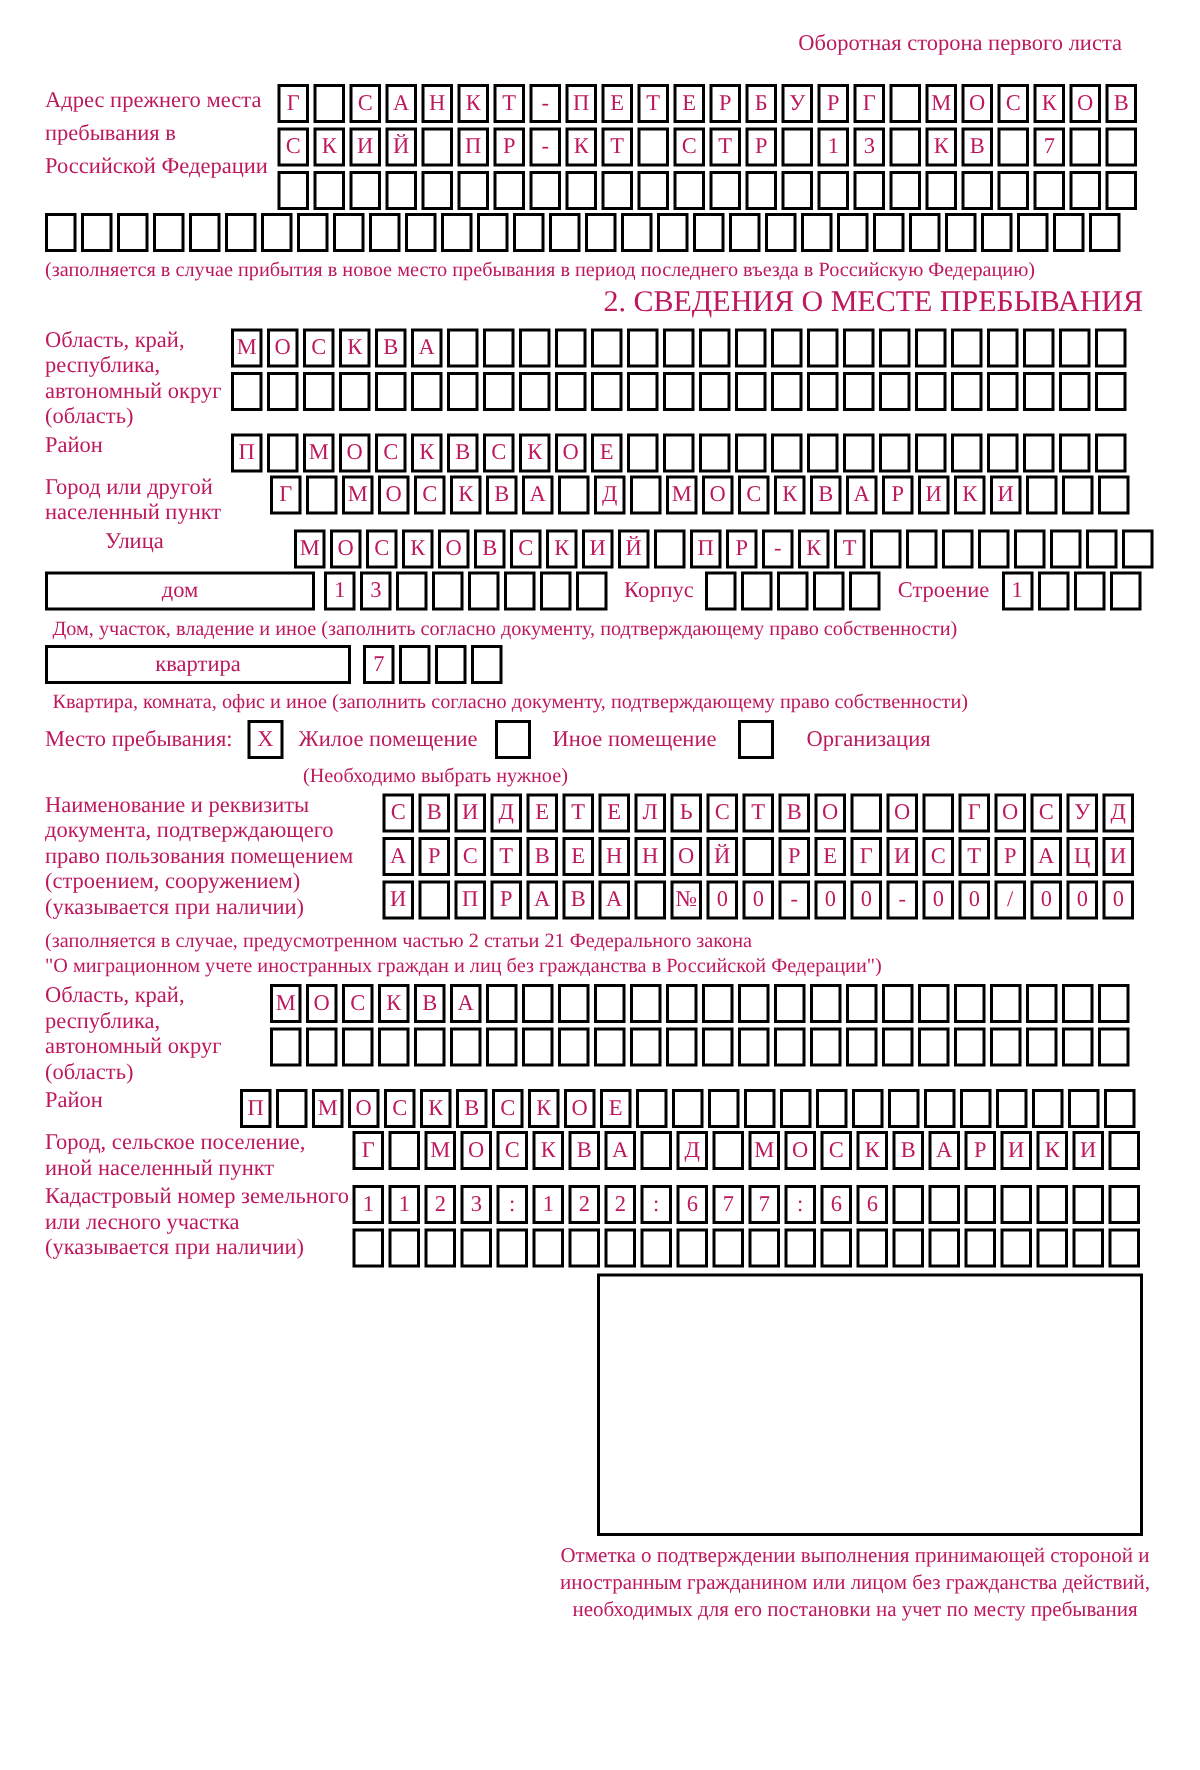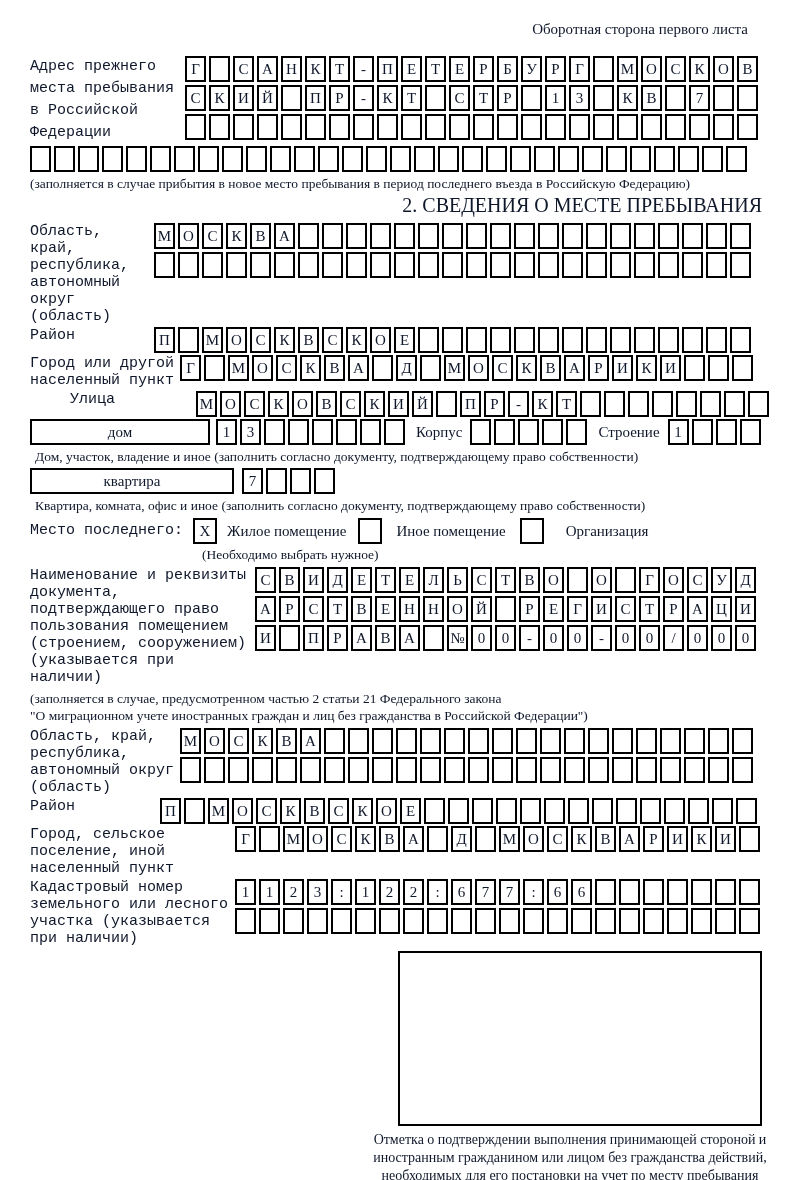--- a/index.html
+++ b/index.html
@@ -1,24 +1,24 @@
 <!DOCTYPE html>
 <html><head>
 <meta charset="utf-8">
 <style>
   html,body{margin:0;padding:0;background:#fff;}
   .page{
     width:800px;height:1180px;box-sizing:border-box;
-    padding:20px 38px 0 30px;background:#fff;color:#0f172a;
+    padding:20px 38px 0 30px;background:#fff;color:#be185d;
     font-family:"Liberation Serif","DejaVu Serif",serif;
     overflow:hidden;position:relative;
   }
   .hdr{text-align:right;font-size:15px;line-height:18px;margin-bottom:18px;margin-right:14px;}
   .row{display:flex;align-items:flex-start;margin-bottom:2px;}
-  .lbl{font-size:15px;line-height:17px;flex-shrink:0;font-family:Liberation Mono, monospace;}
+  .lbl{font-size:15px;line-height:17px;flex-shrink:0;}
   .lbl-address{width:155px;line-height:22px;}
   .w124{width:124px;}
   .w150{width:150px;}
   .w126{width:126px;margin-left:40px;}
   .w130{width:130px;}
   .w205{width:205px;}
   .w225{width:225px;}
   .cellcol{display:flex;flex-direction:column;gap:3px;}
   .cells{display:flex;flex-wrap:nowrap;}
   .cell{
@@ -372,21 +372,21 @@
     <div class="cells">
         <span class="cell">7</span>
         <span class="cell"></span>
         <span class="cell"></span>
         <span class="cell"></span>
       </div>
   </div>
   <div class="note small-note mb4">Квартира, комната, офис и иное (заполнить согласно документу, подтверждающему право собственности)</div>
 
   <div class="row stay-row">
-    <span class="lbl stay-label">Место последнего:</span>
+    <span class="lbl stay-label">Место пребывания:</span>
     <span class="cell chk m10">X</span>
     <span class="opt m12">Жилое помещение</span>
     <span class="cell chk m14"></span>
     <span class="opt m14">Иное помещение</span>
     <span class="cell chk m22"></span>
     <span class="opt">Организация</span>
   </div>
   <div class="note choose-note">(Необходимо выбрать нужное)</div>
 
   <div class="row doc-row">

